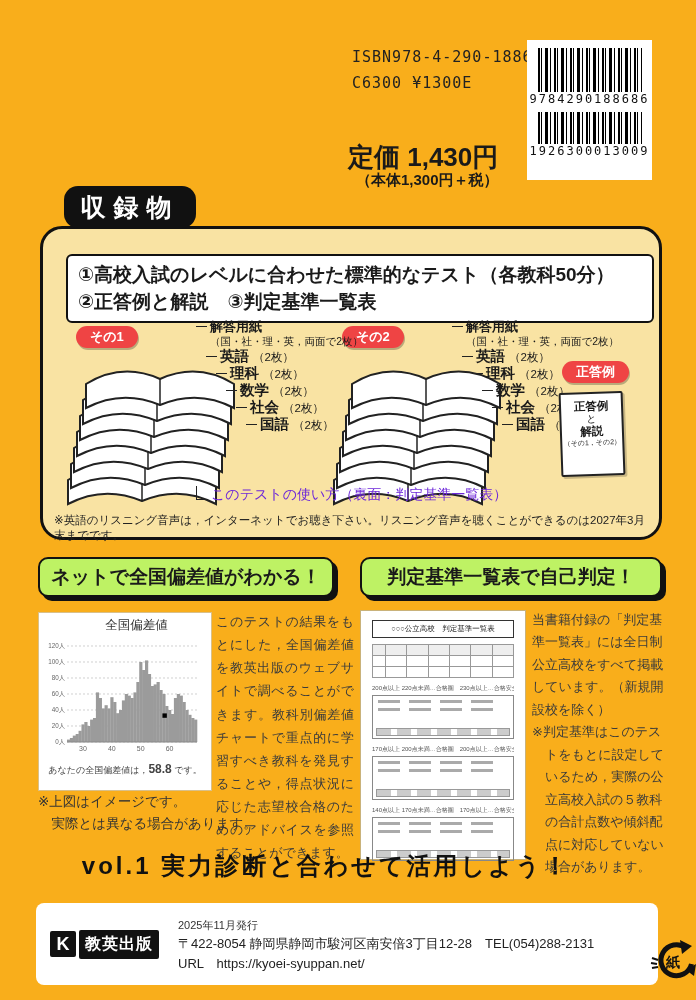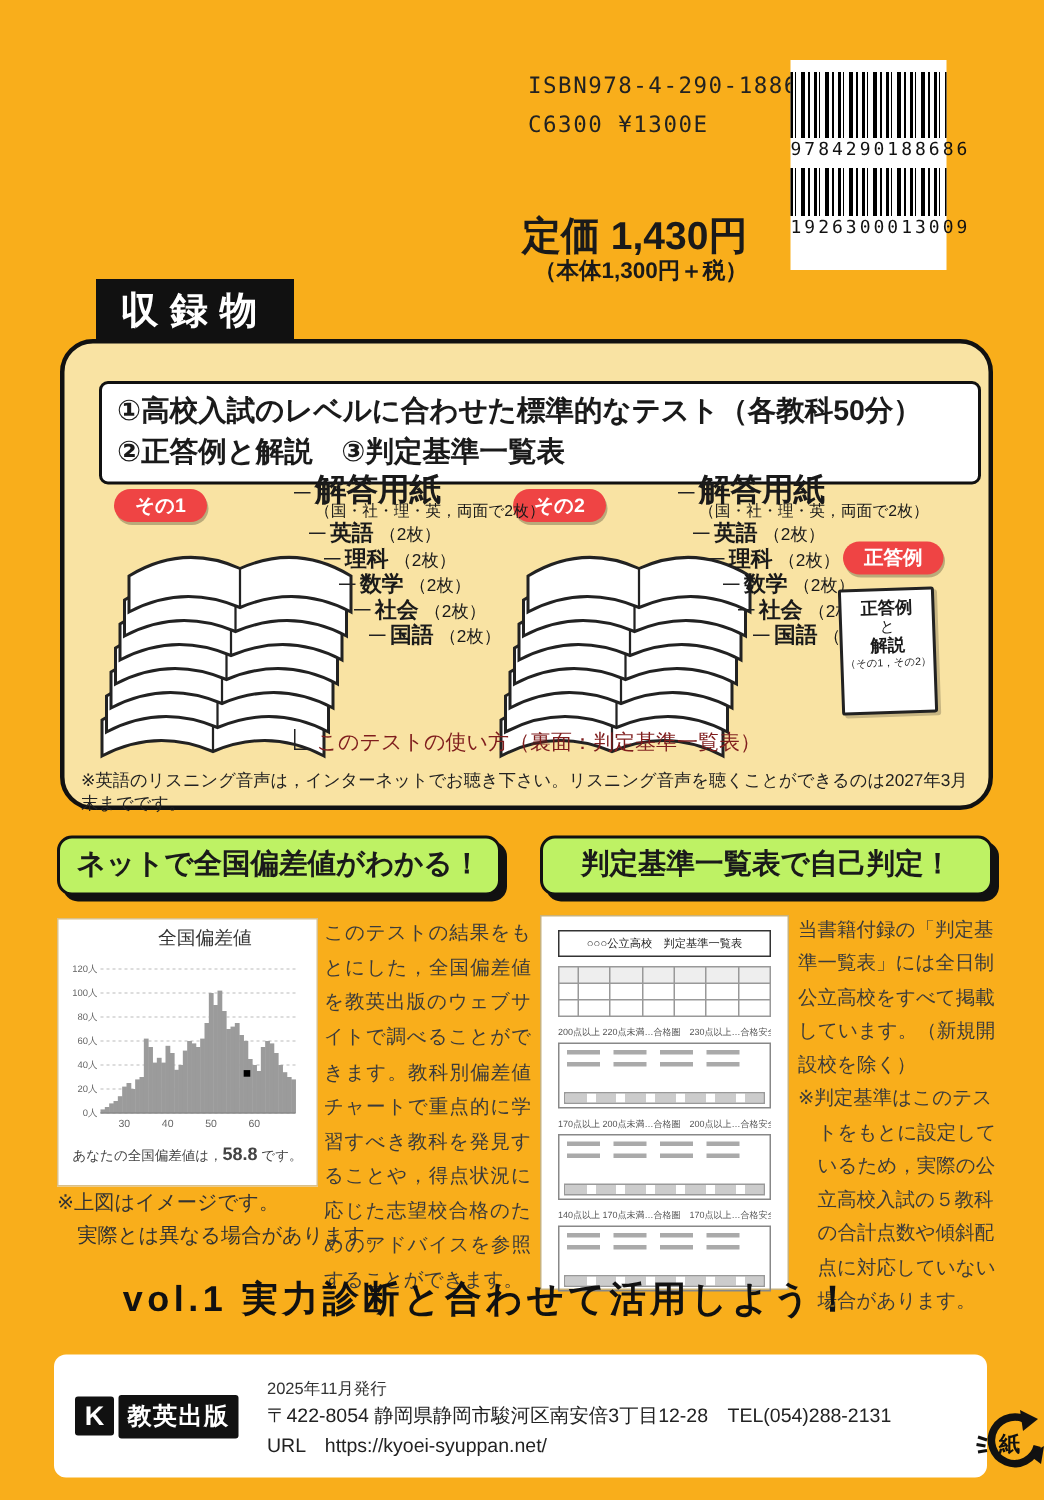--- a/index.html
+++ b/index.html
@@ -2,46 +2,46 @@
 <html><head>
 <meta charset="utf-8">
 <style>
   html,body{margin:0;padding:0;}
   body{width:696px;height:1000px;position:relative;overflow:hidden;
        background:#F9AE1B;font-family:"Liberation Sans","DejaVu Sans",sans-serif;color:#1a1a1a;}
   .abs{position:absolute;}
 
   
   .isbn{font-family:"DejaVu Sans Mono",monospace;font-size:15px;letter-spacing:1px;color:#222;}
-  .barcode-panel{left:527px;top:40px;width:104px;height:132px;background:#fff;padding:8px 0 0 0;text-align:center;}
+  .barcode-panel{left:527px;top:40px;width:125px;height:132px;background:#fff;padding:8px 0 0 0;text-align:center;}
   .barcode{width:104px;margin:0 auto;background:
      repeating-linear-gradient(90deg,#000 0,#000 2px,#fff 2px,#fff 3px,#000 3px,#000 4px,#fff 4px,#fff 7px,#000 7px,#000 10px,#fff 10px,#fff 12px,#000 12px,#000 13px,#fff 13px,#fff 16px);}
   .bc-num{font-family:"DejaVu Sans Mono",monospace;font-size:12px;letter-spacing:2px;color:#111;line-height:15px;}
   .price{font-size:26px;font-weight:bold;color:#1a1a1a;}
   .price-note{font-size:15px;font-weight:bold;}
 
   
   .shuroku{left:64px;top:186px;width:132px;height:42px;background:#111;color:#fff;z-index:3;
-           font-size:25px;font-weight:bold;letter-spacing:8px;text-align:center;line-height:42px;border-radius:0;}
+           font-size:25px;font-weight:bold;letter-spacing:8px;text-align:center;line-height:42px;border-radius:14px;}
   .cream-box{left:40px;top:226px;width:616px;height:308px;background:#F9E3A3;border:3px solid #111;border-radius:22px;z-index:1;}
   .inner-white{left:66px;top:254px;width:564px;background:#fff;border:2px solid #111;border-radius:6px;
                padding:6px 10px;font-size:19px;font-weight:bold;line-height:1.4;z-index:2;}
 
   .set-badge{background:#ef4444;color:#fff;font-size:13px;font-weight:bold;padding:2px 14px;border-radius:13px;z-index:2;
              box-shadow:1px 2px 0 rgba(0,0,0,.25);}
   .stack-svg{z-index:2;}
 
   .labels{z-index:2;font-size:14.5px;line-height:14.5px;}
-  .lab-head{font-weight:bold;font-size:21px;}
+  .lab-head{font-weight:bold;font-size:13px;}
   .lab-note{font-size:10.5px;margin-left:14px;line-height:13px;}
   .subj-row{margin-top:1.5px;white-space:nowrap;}
   .subj-row b{font-size:14.5px;}
   .subj-cnt{font-size:11.5px;}
   .elbow{display:inline-block;width:11px;border-bottom:1.5px solid #222;margin-right:3px;transform:translateY(-4px);}
-  .usage{left:196px;top:485px;font-size:14px;z-index:2;color:#7f1d1d;}
+  .usage{left:196px;top:485px;font-size:14px;z-index:2;color:#6d28d9;}
   .usage .elup{display:inline-block;width:10px;height:13px;border-left:1.5px solid #222;border-bottom:1.5px solid #222;margin-right:4px;transform:translateY(1px);}
   .listening{left:54px;top:513px;width:594px;font-size:11.5px;z-index:2;color:#222;}
 
   .booklet{left:560px;top:392px;width:60px;height:74px;background:#fff;border:2px solid #222;border-radius:2px;z-index:2;
            text-align:center;transform:rotate(-2deg);padding-top:6px;box-shadow:2px 2px 0 rgba(0,0,0,.2);}
   .bk1{font-size:11.5px;font-weight:bold;line-height:13px;}
   .bk2{font-size:10px;line-height:12px;}
   .bk3{font-size:7px;line-height:9px;}
 
   

